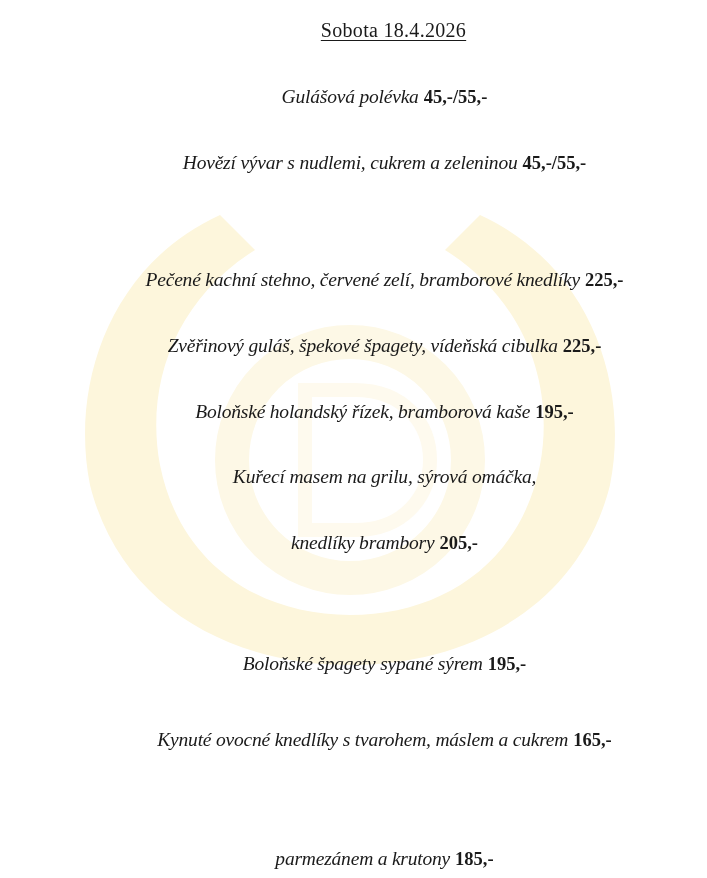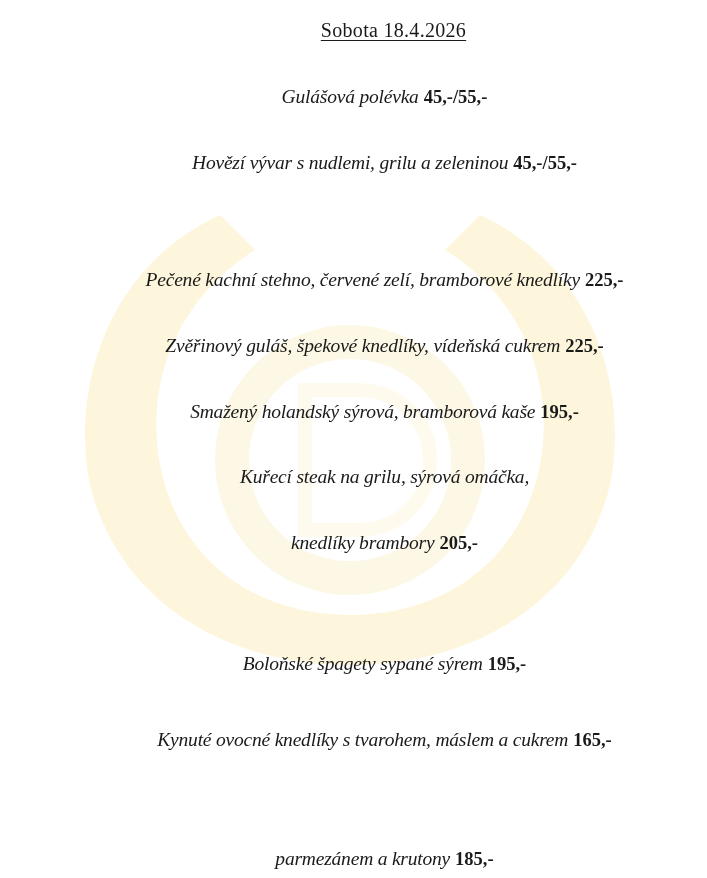--- a/index.html
+++ b/index.html
@@ -78,37 +78,37 @@
 </svg>
 
 <div class="page">
   <div class="title">Sobota 18.4.2026</div>
 
   <div class="line" style="top:84px">
     <span class="dish">Gulášová polévka</span><span class="price">45,-/55,-</span>
   </div>
 
   <div class="line" style="top:150px">
-    <span class="dish">Hovězí vývar s nudlemi, grilu a zeleninou</span><span class="price">45,-/55,-</span>
+    <span class="dish">Hovězí vývar s nudlemi, cukrem a zeleninou</span><span class="price">45,-/55,-</span>
   </div>
 
   <div class="line" style="top:267px">
     <span class="dish">Pečené kachní stehno, červené zelí, bramborové knedlíky</span><span class="price">225,-</span>
   </div>
 
   <div class="line" style="top:333px">
-    <span class="dish">Zvěřinový guláš, špekové knedlíky, vídeňská cukrem</span><span class="price">225,-</span>
+    <span class="dish">Zvěřinový guláš, špekové špagety, vídeňská cibulka</span><span class="price">225,-</span>
   </div>
 
   <div class="line" style="top:399px">
-    <span class="dish">Smažený holandský sýrová, bramborová kaše</span><span class="price">195,-</span>
+    <span class="dish">Boloňské holandský řízek, bramborová kaše</span><span class="price">195,-</span>
   </div>
 
   <div class="line" style="top:464px">
-    <span class="dish">Kuřecí steak na grilu, sýrová omáčka,</span>
+    <span class="dish">Kuřecí masem na grilu, sýrová omáčka,</span>
   </div>
 
   <div class="line" style="top:530px">
     <span class="dish">knedlíky brambory</span><span class="price">205,-</span>
   </div>
 
 
   <div class="line" style="top:651px">
     <span class="dish">Boloňské špagety sypané sýrem</span><span class="price">195,-</span>
   </div>

